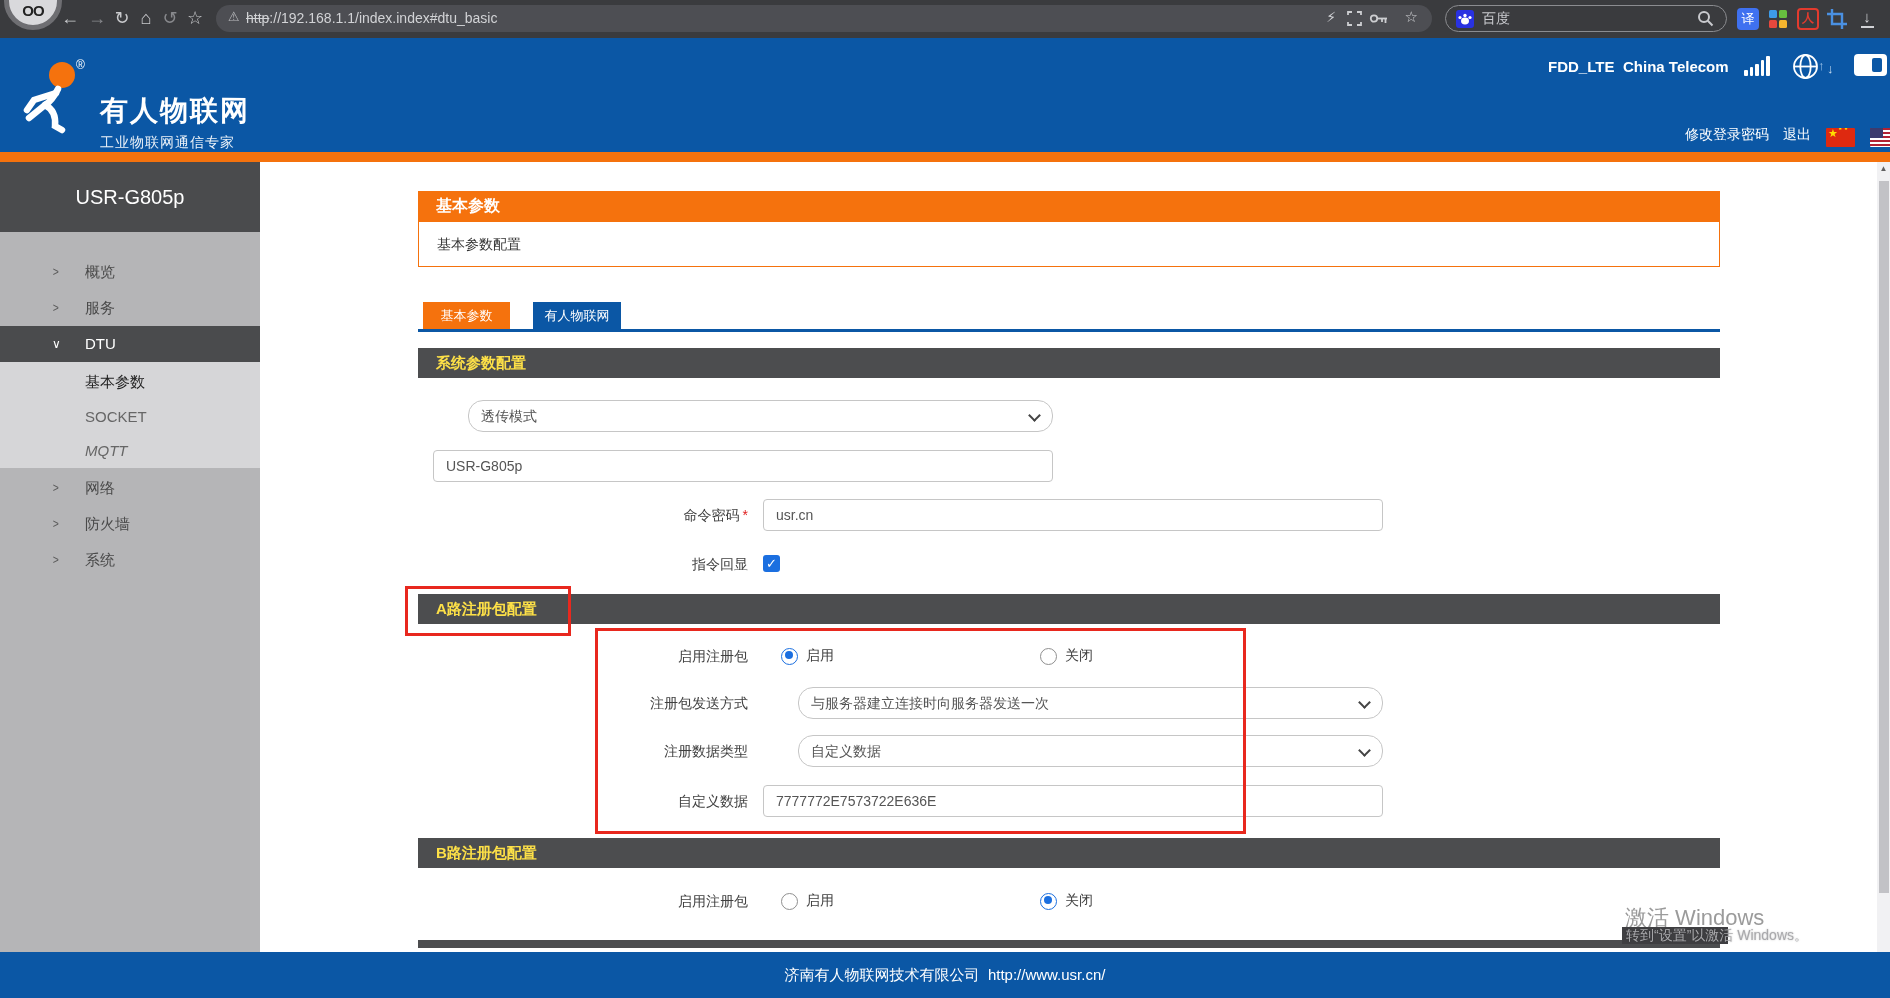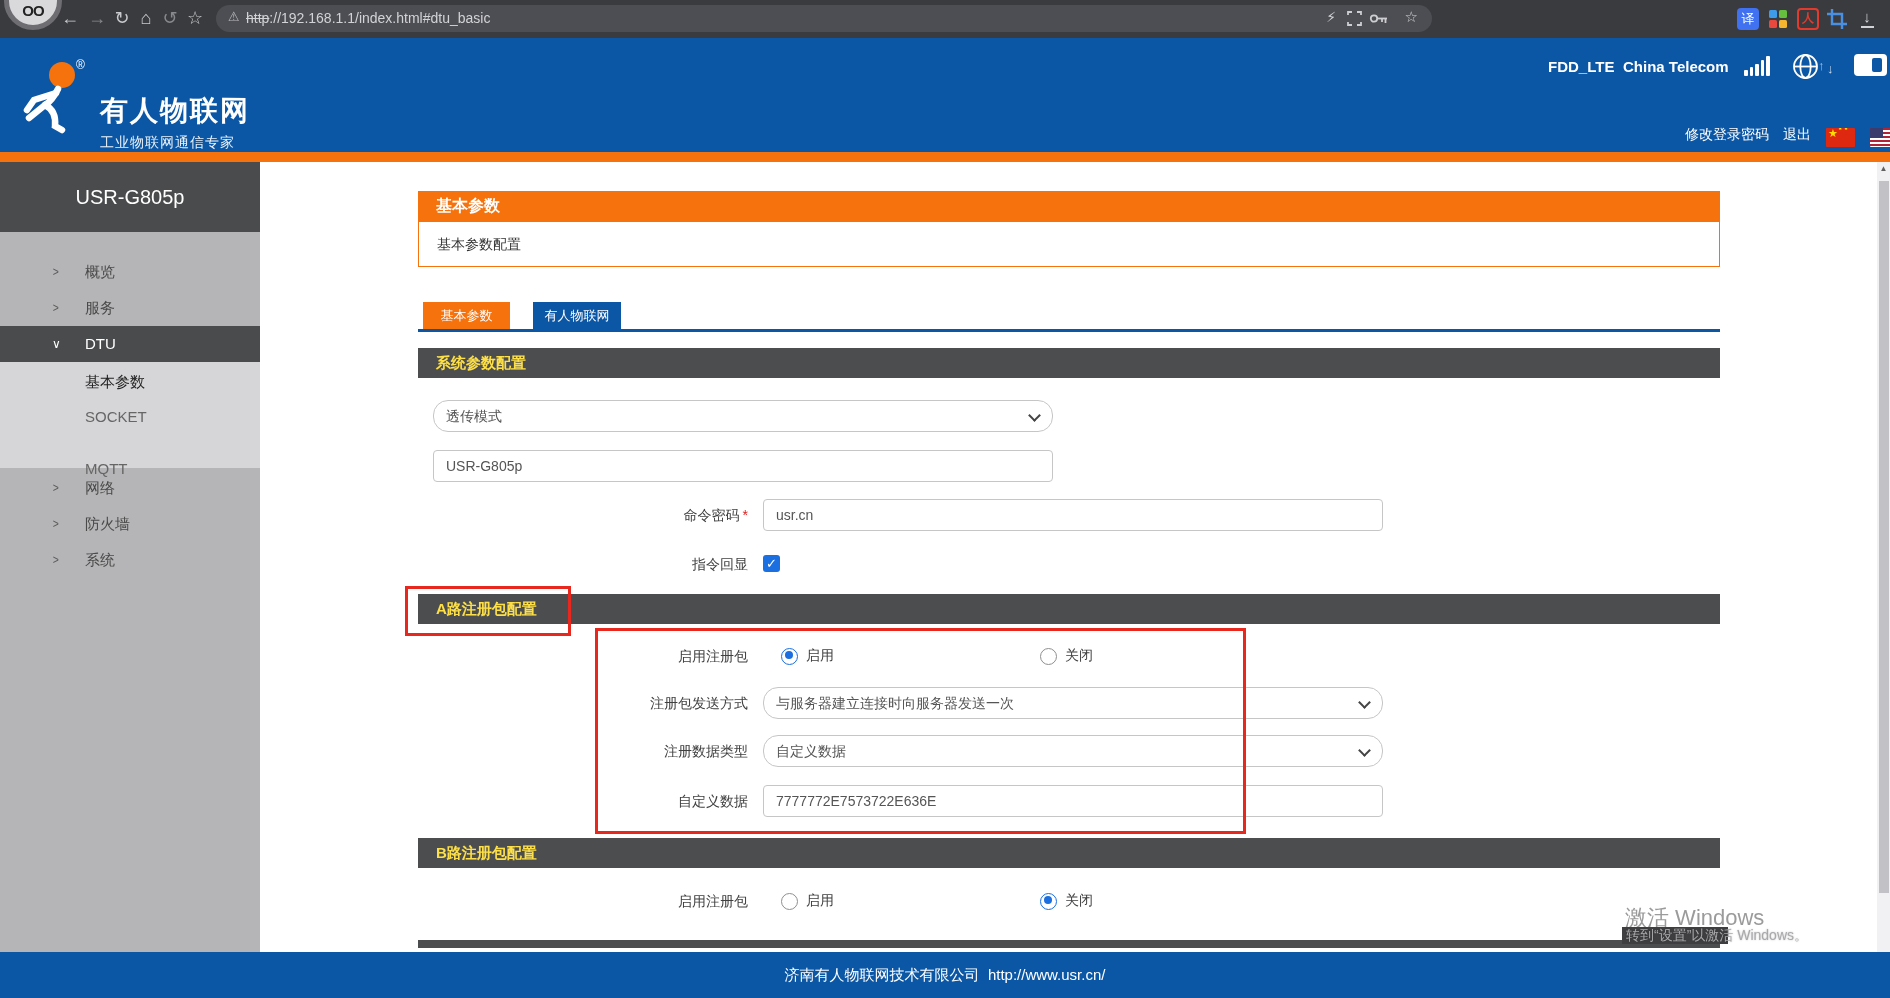--- a/index.html
+++ b/index.html
@@ -42,21 +42,21 @@
   
   .page-orange-bar{position:absolute;left:418px;top:191px;width:1302px;height:30px;background:#F5720D;color:#fff;font-weight:bold;font-size:16px;line-height:30px;padding-left:18px;box-sizing:border-box;}
   .page-sub-box{position:absolute;left:418px;top:221px;width:1302px;height:46px;border:1px solid #F5720D;box-sizing:border-box;color:#333;font-size:14px;line-height:44px;padding-left:18px;}
   .tab{position:absolute;top:302px;height:27px;line-height:27px;color:#fff;font-size:13px;text-align:center;cursor:pointer;}
   .tab-underline{position:absolute;left:418px;top:329px;width:1302px;height:3px;background:#0B57A5;}
   .secbar{position:absolute;left:418px;width:1302px;height:30px;background:#4C4D4F;color:#fde047;font-size:15px;font-weight:bold;line-height:30px;padding-left:18px;box-sizing:border-box;}
   .frow{position:absolute;left:418px;display:flex;align-items:flex-start;}
   .flabel{width:330px;text-align:right;font-size:14px;color:#404040;line-height:32px;white-space:nowrap;}
   .req{color:#E02020;margin-left:3px;font-size:14px;}
   .fctrl{margin-left:15px;width:620px;position:relative;}
-  .fselect{height:32px;border:1px solid #C6C6C6;border-radius:15px;background:#fff;font-size:14px;color:#555;line-height:30px;padding:0 30px 0 12px;box-sizing:border-box;cursor:pointer;position:relative;}
+  .fselect{height:32px;border:1px solid #C6C6C6;border-radius:15px;background:#fff;font-size:14px;color:#555;line-height:30px;padding:0 30px 0 12px;box-sizing:border-box;cursor:pointer;position:relative;margin-left:35px;}
   .chev{position:absolute;right:14px;top:11px;width:7px;height:7px;border-right:2px solid #444;border-bottom:2px solid #444;transform:rotate(45deg);}
   .finput{width:100%;height:32px;box-sizing:border-box;border:1px solid #C6C6C6;border-radius:4px;font-size:14px;color:#555;padding:0 12px;font-family:inherit;outline:none;}
   .checkbox{width:17px;height:17px;background:#1B6FE0;border-radius:3px;color:#fff;font-size:13px;line-height:17px;text-align:center;font-weight:bold;cursor:pointer;margin-top:7px;}
   .radio{width:15px;height:15px;border-radius:50%;border:1px solid #8F8F8F;background:#fff;display:inline-block;position:relative;cursor:pointer;flex:none;}
   .radio.checked{border-color:#1B6FE0;}
   .radio.checked::after{content:"";position:absolute;left:2.5px;top:2.5px;width:8px;height:8px;border-radius:50%;background:#1B6FE0;}
   .rgroup{position:absolute;top:0;display:flex;align-items:center;height:32px;gap:8px;font-size:14px;color:#404040;}
   .redbox{position:absolute;border:3px solid #E8281E;z-index:6;pointer-events:none;}
 
   
@@ -81,41 +81,60 @@
     </div>
     <span class="nav-ico" style="left:57px;">←</span>
     <span class="nav-ico" style="left:84px;color:#88898D;">→</span>
     <span class="nav-ico" style="left:109px;">↻</span>
     <span class="nav-ico" style="left:133px;">⌂</span>
     <span class="nav-ico" style="left:157px;color:#88898D;">↺</span>
     <span class="nav-ico" style="left:182px;">☆</span>
 
     <div class="addr-pill">
       <span class="abs" style="left:12px;top:4px;font-size:13px;color:#B9BABD;">⚠</span>
-      <span class="addr-text"><s>http</s><span>://192.168.1.1/index.html#dtu_basic</span></span>
+      <span class="addr-text"><s>http</s><span>://192.168.1.1/index.index#dtu_basic</span></span>
       <span class="abs" style="right:96px;top:4px;font-size:14px;color:#D2D3D6;">⚡</span>
       <svg class="abs" style="right:70px;top:6px;" width="15" height="15">
         <g stroke="#CDCED1" stroke-width="1.8" fill="none">
           <path d="M1 4 V1 H5"></path>
             <path d="M10 1 H14 V4"></path>
             <path d="M14 11 V14 H10"></path>
             <path d="M5 14 H1 V11"></path>
         </g>
       </svg>
       <svg class="abs" style="right:44px;top:6px;" width="19" height="15">
         <g stroke="#CDCED1" stroke-width="1.8" fill="none">
           <circle cx="5" cy="7.5" r="3.2"></circle>
             <path d="M8.2 7.5 H18"></path>
             <path d="M13 7.5 V11"></path>
             <path d="M16.5 7.5 V12"></path>
         </g>
       </svg>
       <span class="abs" style="right:14px;top:3px;font-size:15px;color:#CDCED1;">☆</span>
     </div>
 
+    <div class="search-pill">
+      <div class="abs" style="left:10px;top:3.5px;width:18px;height:18px;background:#2932E1;border-radius:3px;">
+        <svg width="18" height="18">
+            <g fill="#fff">
+              <ellipse cx="9" cy="11" rx="4" ry="3.4"></ellipse>
+              <circle cx="4" cy="7.5" r="1.6"></circle>
+              <circle cx="9" cy="5.5" r="1.7"></circle>
+              <circle cx="14" cy="7.5" r="1.6"></circle>
+            </g>
+          </svg>
+      </div>
+      <span class="abs" style="left:36px;top:4px;font-size:14px;color:#C9CACE;">百度</span>
+      <svg class="abs" style="right:12px;top:4px;" width="17" height="17">
+        <g stroke="#C9CACE" stroke-width="2" fill="none">
+            <circle cx="7" cy="7" r="5"></circle>
+            <path d="M10.8 10.8 L15.5 15.5"></path>
+          </g>
+      </svg>
+    </div>
 
     <div class="ext-ico" style="left:1737px;background:#3F71F0;border-radius:4px;color:#fff;font-size:13px;text-align:center;line-height:22px;">译</div>
     <div class="ext-ico" style="left:1767px;">
       <svg width="22" height="22">
           <rect x="2" y="2" width="8" height="8" rx="1.5" fill="#3D9BE9"></rect>
           <rect x="12" y="2" width="8" height="8" rx="1.5" fill="#67BF3F"></rect>
           <rect x="2" y="12" width="8" height="8" rx="1.5" fill="#E8483D"></rect>
           <rect x="12" y="12" width="8" height="8" rx="1.5" fill="#F5B52E"></rect>
         </svg>
     </div>
@@ -193,21 +212,21 @@
     <span class="chevr">&gt;</span>
     <span class="lbl">服务</span>
   </div>
   <div class="navitem active" style="top:326px;">
     <span class="chevr" style="transform:none;font-size:12px;">∨</span>
     <span class="lbl">DTU</span>
   </div>
   <div class="submenu-bg"></div>
   <div class="subitem current" style="top:364px;">基本参数</div>
   <div class="subitem" style="top:399px;">SOCKET</div>
-  <div class="subitem" style="top:451px;">MQTT</div>
+  <div class="subitem" style="top:433px;font-style:italic;">MQTT</div>
   <div class="navitem" style="top:470px;">
     <span class="chevr">&gt;</span>
     <span class="lbl">网络</span>
   </div>
   <div class="navitem" style="top:506px;">
     <span class="chevr">&gt;</span>
     <span class="lbl">防火墙</span>
   </div>
   <div class="navitem" style="top:542px;">
     <span class="chevr">&gt;</span>

